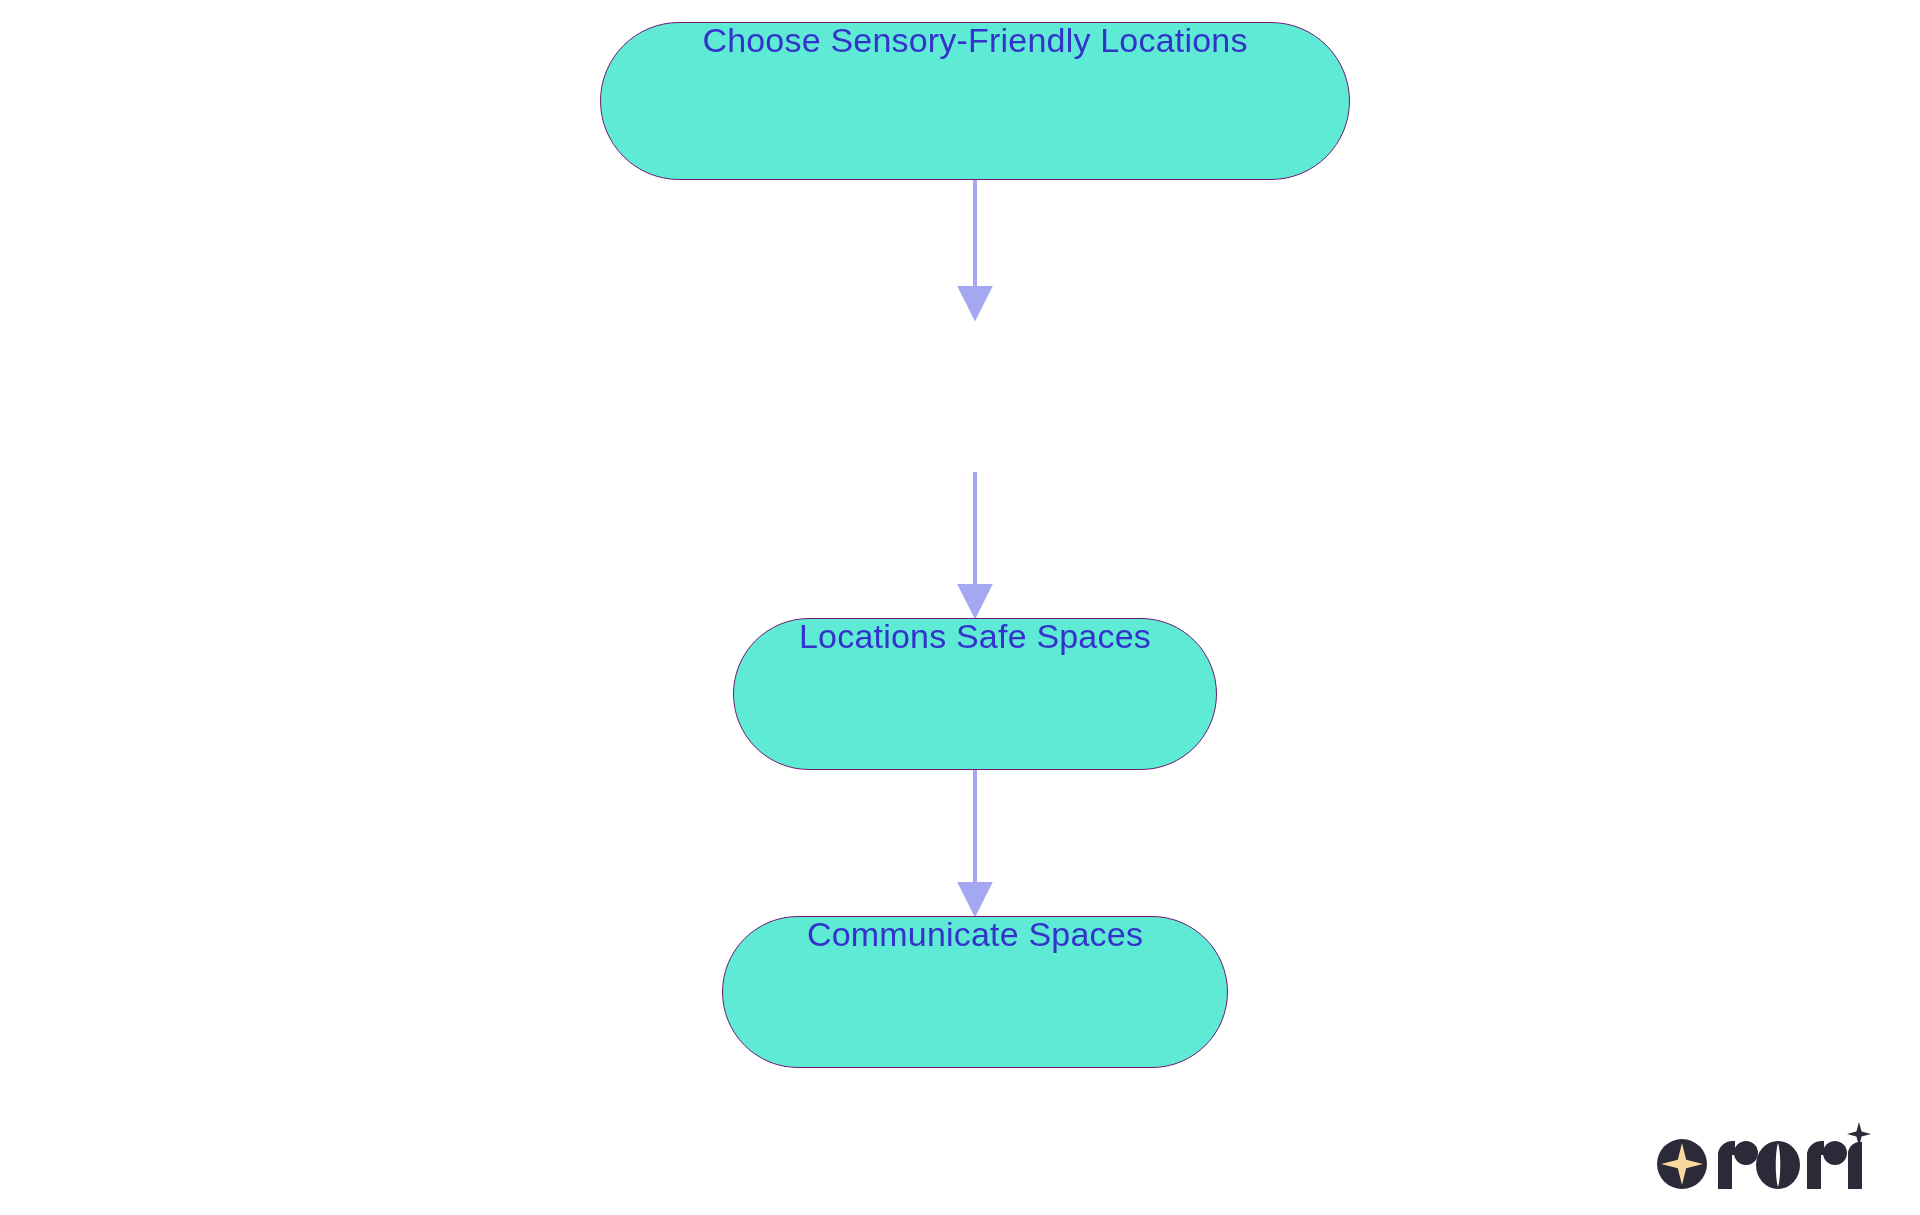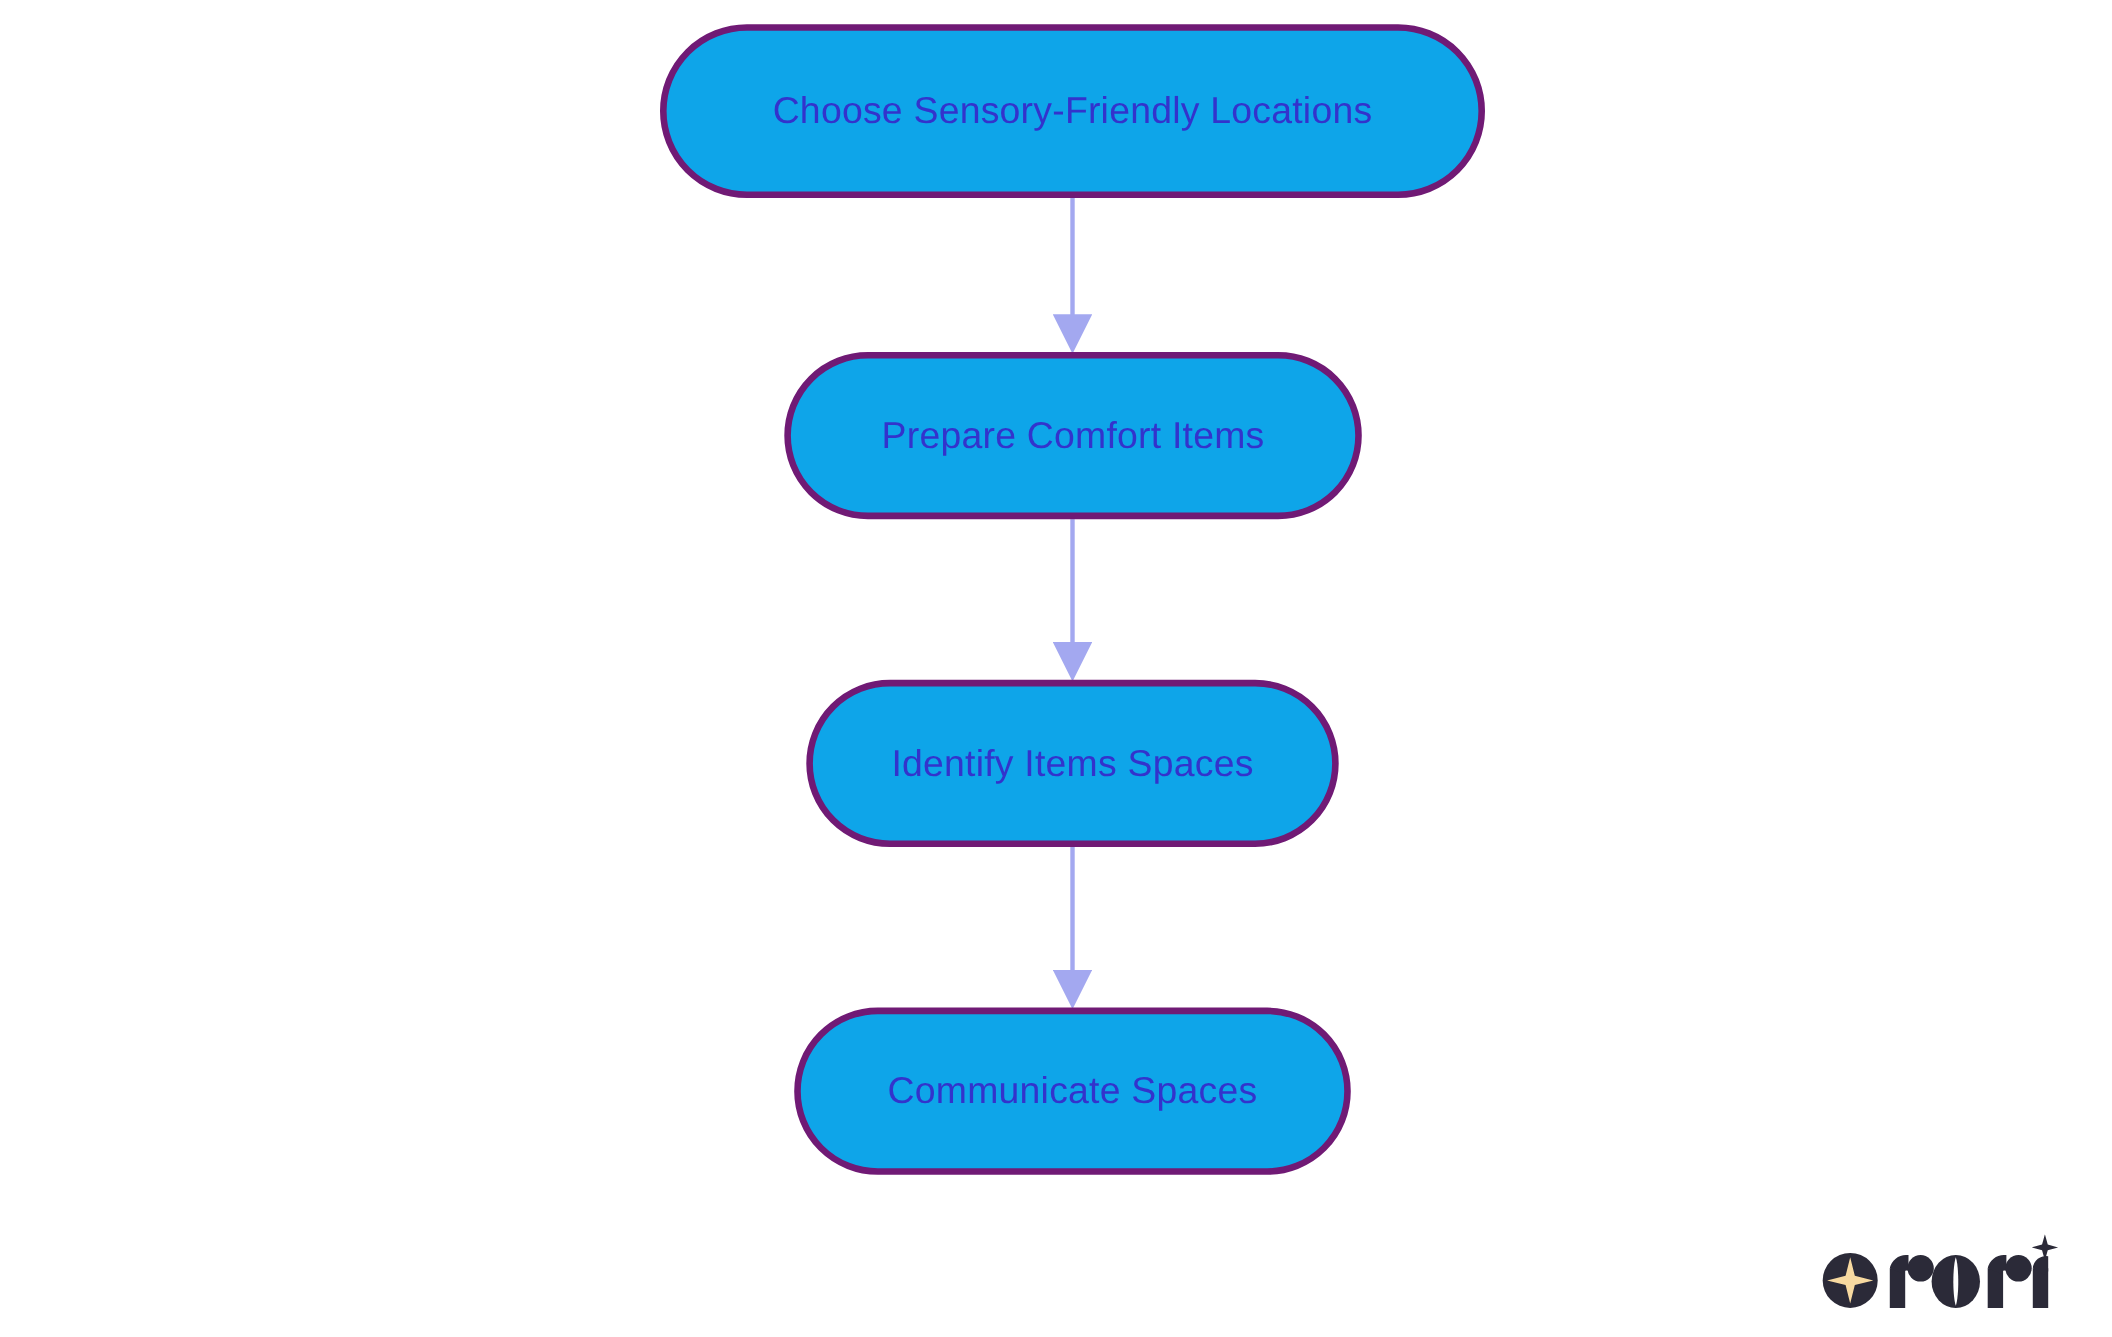--- a/index.html
+++ b/index.html
@@ -21,24 +21,24 @@
     inset: 0;
     width: 1920px;
     height: 1215px;
   }
 
   
   .node {
     position: absolute;
     box-sizing: border-box;
     display: flex;
-    align-items: center;
+    align-items: flex-start;
     justify-content: center;
-    background: #0ea5e9;
-    border: 6px solid #701a75;
+    background: #5eead4;
+    border: 1px solid #701a75;
     border-radius: 999px;
     color: #3333cc;
     letter-spacing: 0.2px;
     white-space: nowrap;
     text-align: center;
   }
   .node-label {
     display: block;
     font-weight: 400;
     line-height: 1;
@@ -109,26 +109,23 @@
 
     <g>
       <line x1="975" y1="770" x2="975" y2="884" stroke="#a3a8f0" stroke-width="4" marker-end="url(#arrowhead)"></line>
     </g>
   </svg>
 
   <div class="node" id="node-1">
     <span class="node-label">Choose Sensory-Friendly Locations</span>
   </div>
 
-  <div class="node" id="node-2">
-    <span class="node-label">Prepare Comfort Items</span>
-  </div>
 
   <div class="node" id="node-3">
-    <span class="node-label">Identify Items Spaces</span>
+    <span class="node-label">Locations Safe Spaces</span>
   </div>
 
   <div class="node" id="node-4">
     <span class="node-label">Communicate Spaces</span>
   </div>
 
   <svg id="brand-logo" viewBox="0 0 216 76" width="216" height="76" aria-hidden="true">
 
     <g>
       <circle cx="26" cy="42" r="25" fill="#2b2a38"></circle>

